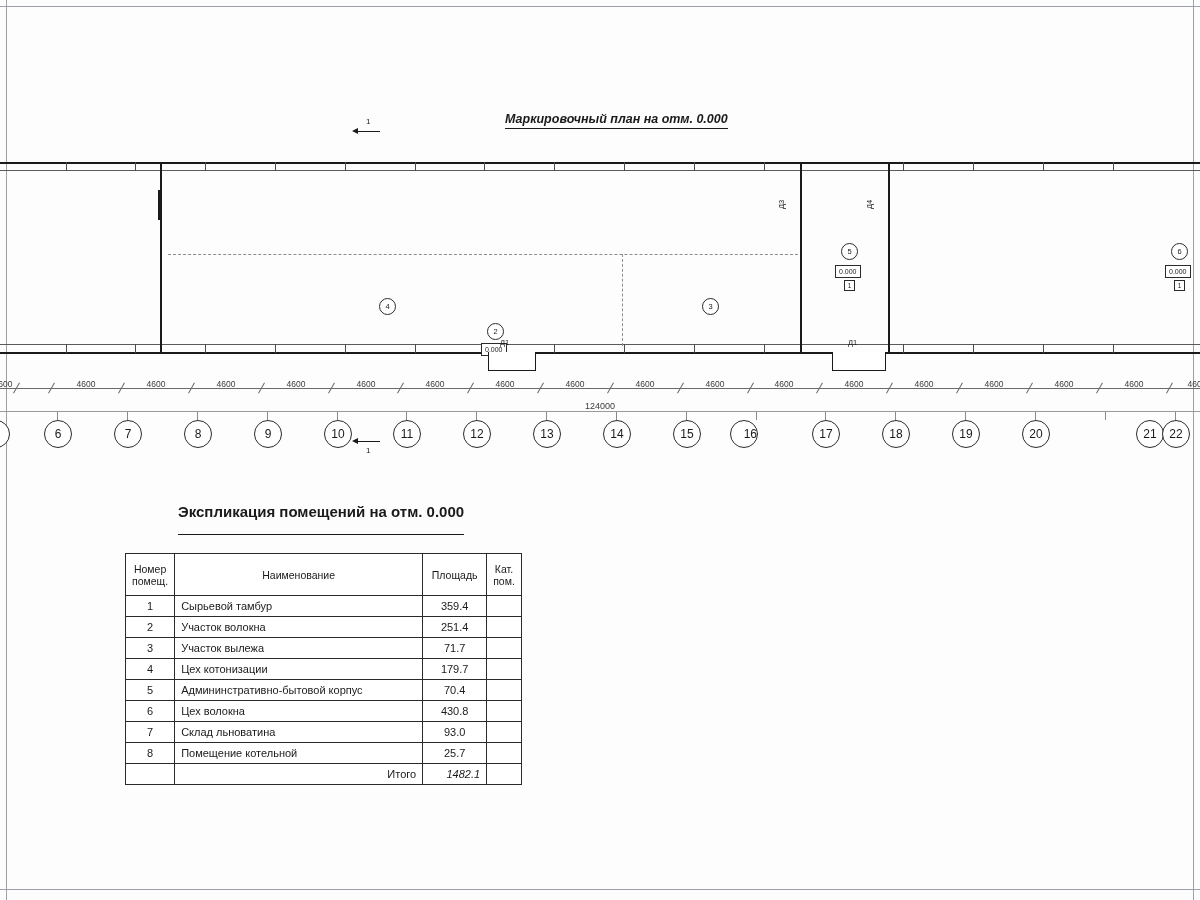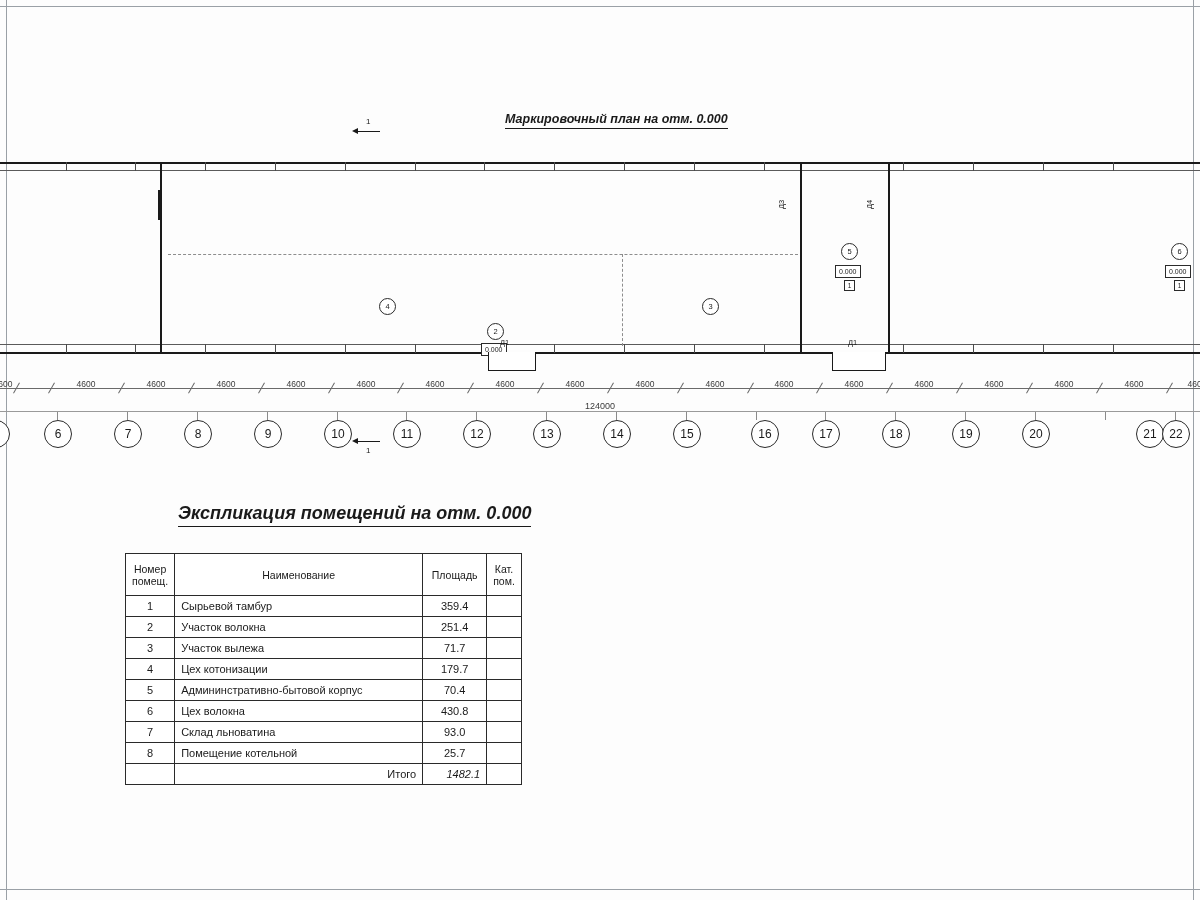--- a/index.html
+++ b/index.html
@@ -57,25 +57,24 @@
     font-size: 12.5px;
     font-style: italic;
     font-weight: bold;
     border-bottom: 1px solid #1a1a1a;
     padding-bottom: 2px;
     white-space: nowrap;
   }
   .table-title {
     position: absolute;
     left: 178px; top: 503px;
-    font-size: 18px;
-    font-style: italic;
+    font-size: 15px;
     font-weight: bold;
     border-bottom: 1px solid #1a1a1a;
-    padding-bottom: 2px;
+    padding-bottom: 14px;
     white-space: nowrap;
   }
 
   
   .plan {
     position: absolute;
     left: 0; top: 130px;
     width: 1200px; height: 240px;
   }
   .wall-h {
@@ -437,21 +436,21 @@
     <div class="axis-bubble" style="left:393px;  top:0;">11</div>
     <div class="axis-stem" style="left:476px; top:-8px;"></div>
     <div class="axis-bubble" style="left:463px;  top:0;">12</div>
     <div class="axis-stem" style="left:546px; top:-8px;"></div>
     <div class="axis-bubble" style="left:533px;  top:0;">13</div>
     <div class="axis-stem" style="left:616px; top:-8px;"></div>
     <div class="axis-bubble" style="left:603px;  top:0;">14</div>
     <div class="axis-stem" style="left:686px; top:-8px;"></div>
     <div class="axis-bubble" style="left:673px;  top:0;">15</div>
     <div class="axis-stem" style="left:756px; top:-8px;"></div>
-    <div class="axis-bubble" style="left:751px;  top:0;">16</div>
+    <div class="axis-bubble" style="left:730px;  top:0;text-align:right;">16</div>
     <div class="axis-stem" style="left:825px; top:-8px;"></div>
     <div class="axis-bubble" style="left:812px;  top:0;">17</div>
     <div class="axis-stem" style="left:895px; top:-8px;"></div>
     <div class="axis-bubble" style="left:882px;  top:0;">18</div>
     <div class="axis-stem" style="left:965px; top:-8px;"></div>
     <div class="axis-bubble" style="left:952px;  top:0;">19</div>
     <div class="axis-stem" style="left:1035px; top:-8px;"></div>
     <div class="axis-bubble" style="left:1022px; top:0;">20</div>
     <div class="axis-stem" style="left:1105px; top:-8px;"></div>
     <div class="axis-bubble" style="left:1136px; top:0;">21</div>

